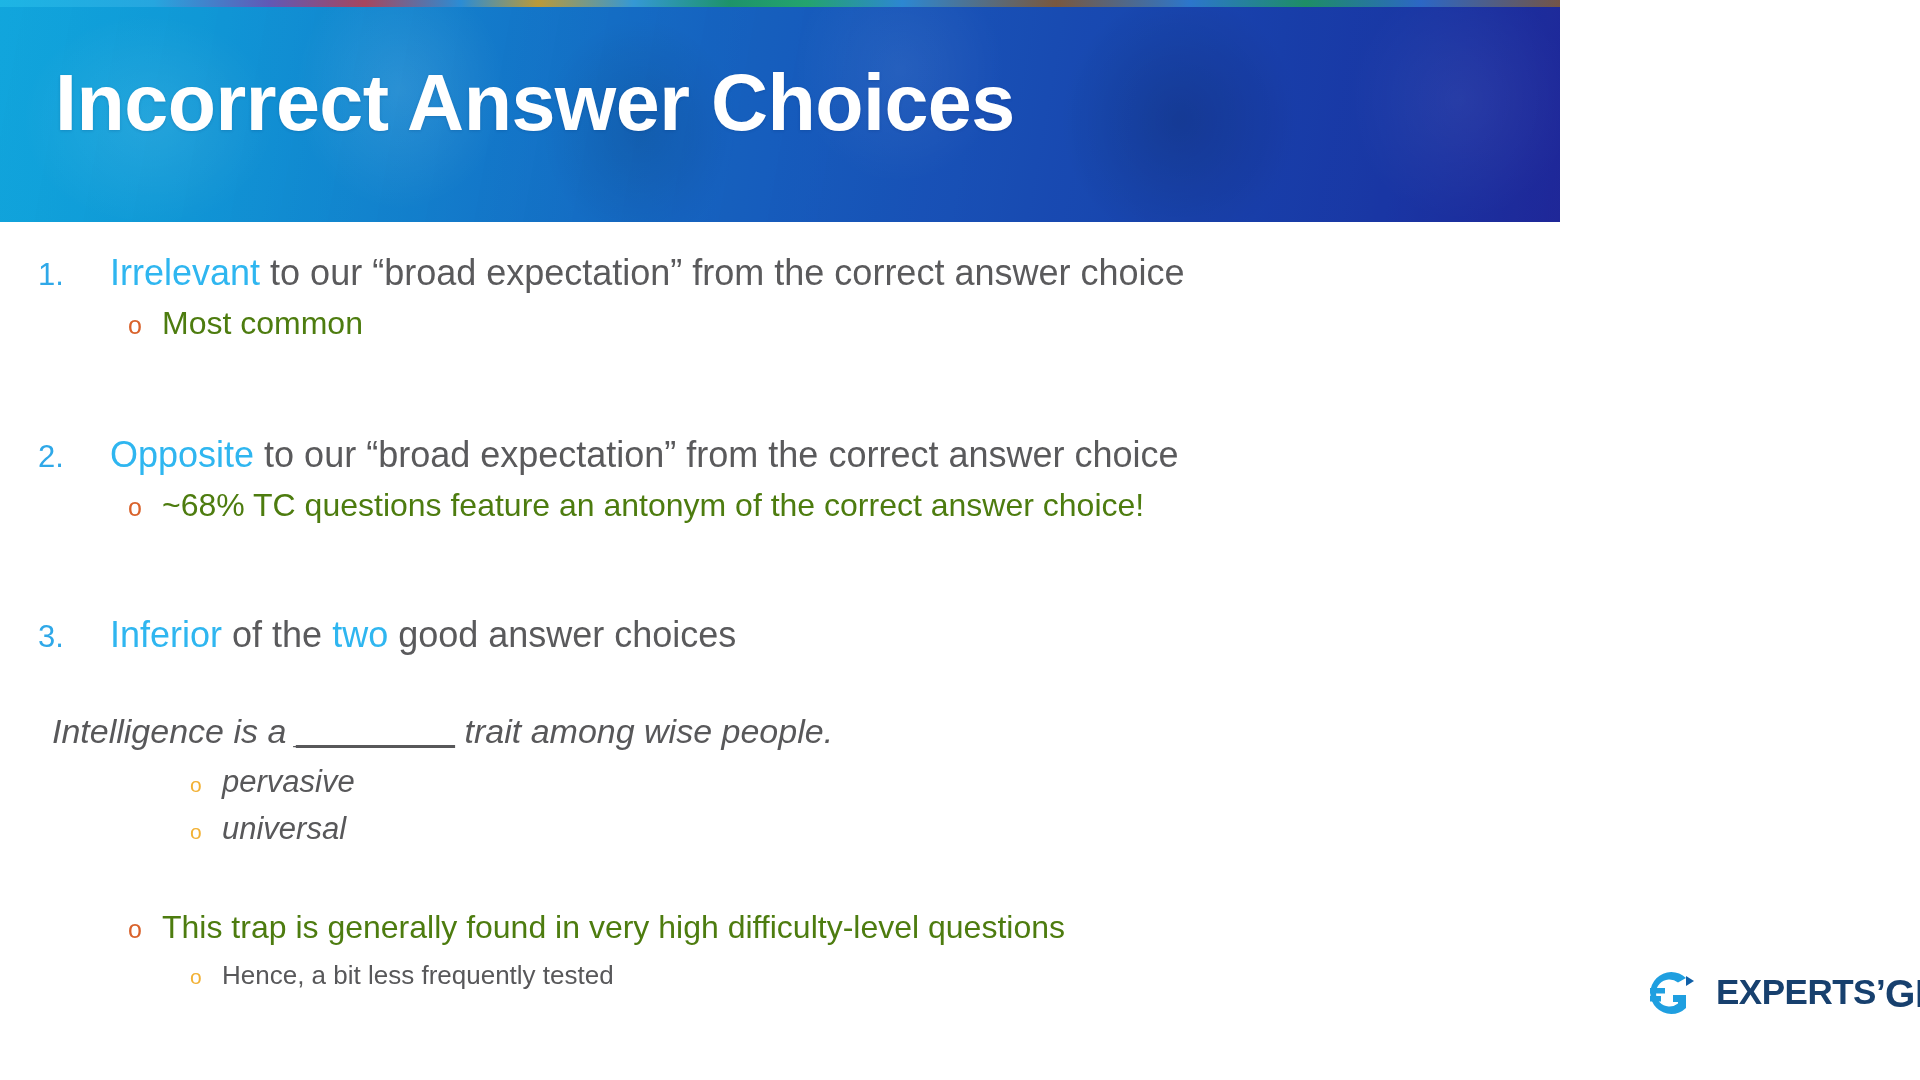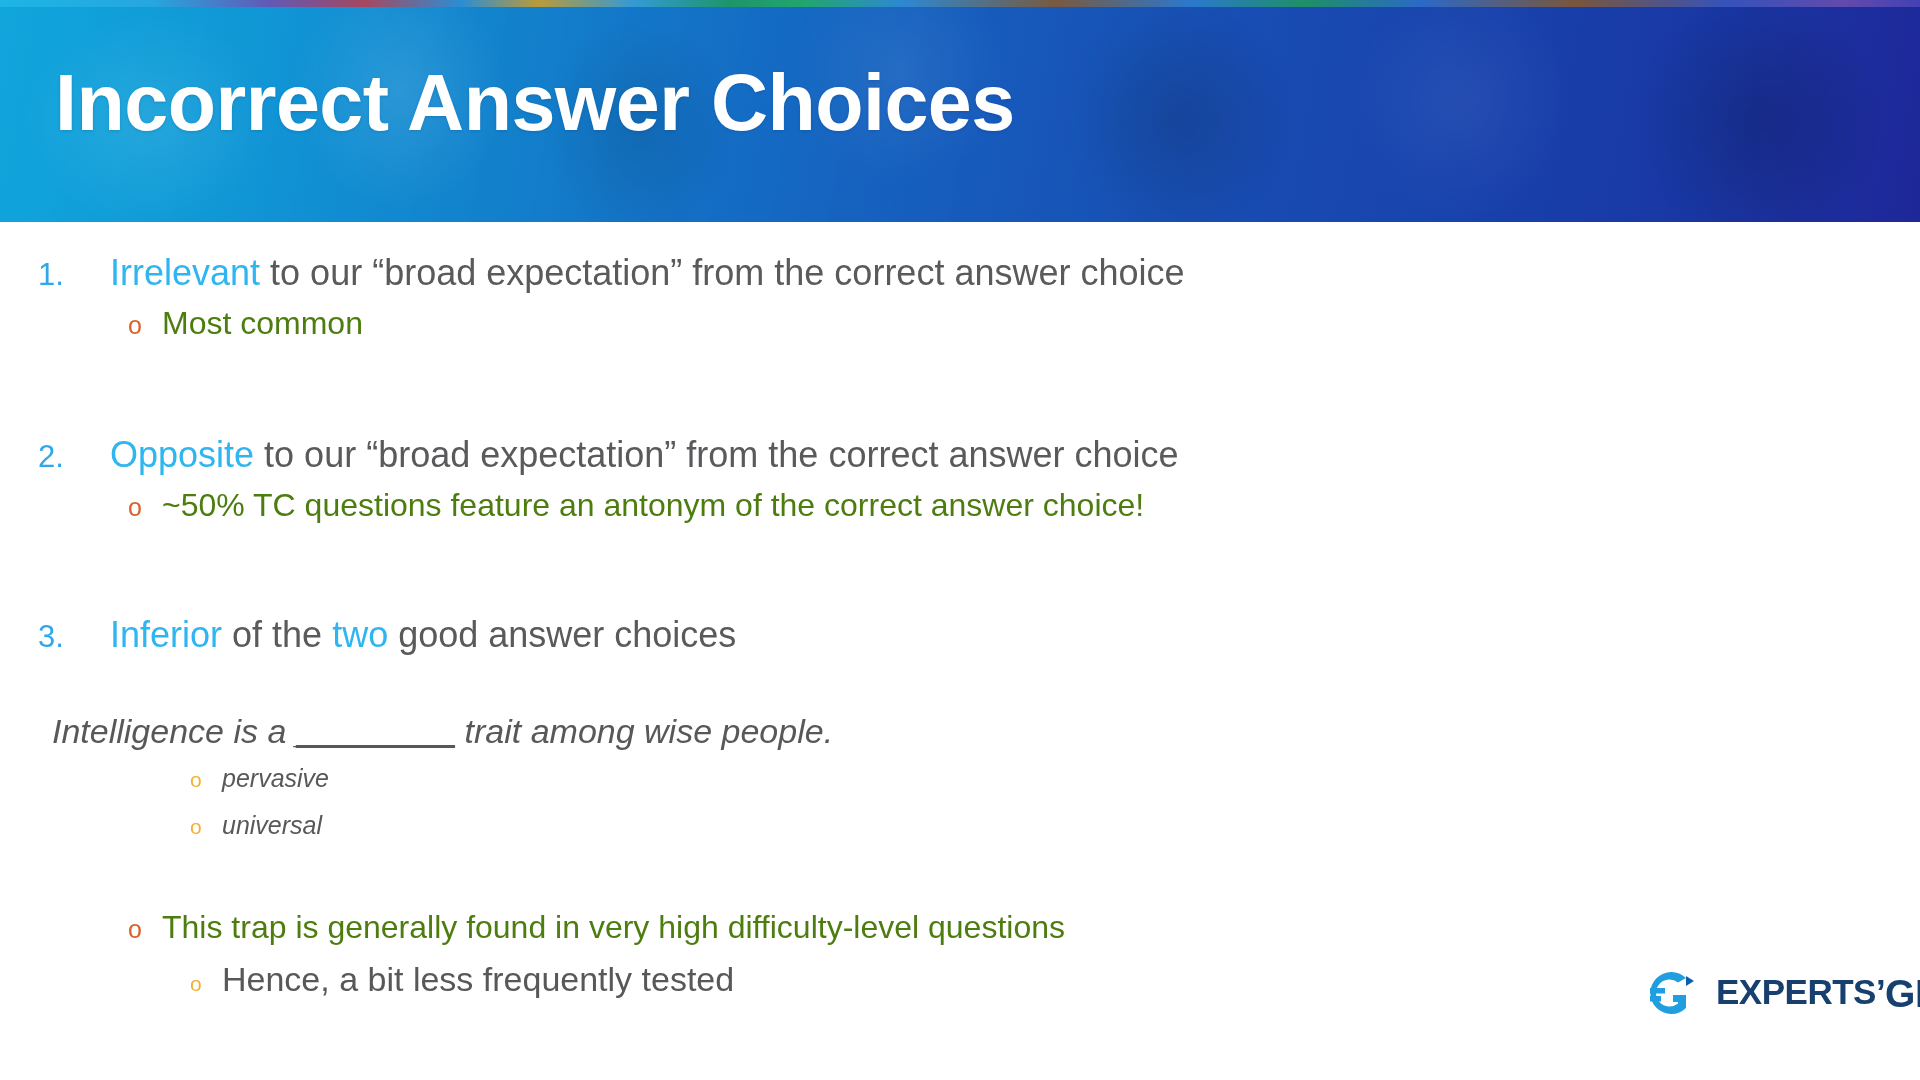--- a/index.html
+++ b/index.html
@@ -6,21 +6,21 @@
   html, body {
     width:1920px; height:1080px;
     background:#ffffff;
     font-family:"Liberation Sans", sans-serif;
     overflow:hidden;
   }
   .slide { position:relative; width:1920px; height:1080px; background:#fff; }
 
   
   .banner {
-    position:absolute; left:0; top:0; width:1920px; height:222px;
+    position:absolute; left:0; top:0; width:1560px; height:222px;
     overflow:hidden;
   }
   .banner-photo {
     position:absolute; inset:0;
     background:
       radial-gradient(ellipse 180px 150px at 150px 120px, rgba(255,255,255,.18), transparent 70%),
       radial-gradient(ellipse 150px 170px at 400px 90px, rgba(255,255,255,.22), transparent 70%),
       radial-gradient(ellipse 140px 160px at 640px 130px, rgba(0,0,0,.10), transparent 70%),
       radial-gradient(ellipse 150px 160px at 900px 70px, rgba(255,255,255,.14), transparent 70%),
       radial-gradient(ellipse 170px 180px at 1180px 120px, rgba(0,0,0,.14), transparent 70%),
@@ -67,21 +67,21 @@
   .sub-text { font-size:32px; color:#4d7c0f; }
 
   .stem {
     position:absolute; font-size:34px; color:#58585a;
     font-style:italic; white-space:nowrap;
   }
   .blank { text-decoration:underline; letter-spacing:1px; }
 
   .opt { position:absolute; display:flex; align-items:baseline; white-space:nowrap; }
   .opt .marker-o { font-size:21px; width:32px; flex:0 0 32px; }
-  .opt-text { font-size:25px; color:#58585a; font-style:italic; }
+  .opt-text { font-size:31px; color:#58585a; font-style:italic; }
 
   
   .logo { position:absolute; left:1642px; top:962px; display:flex; align-items:center; }
   .logo-mark { position:relative; width:62px; height:62px; flex:0 0 62px; margin-right:12px; }
   .logo-words { display:flex; flex-direction:row; line-height:1.0; }
   .logo-l1 { font-size:35px; font-weight:bold; color:#17406e; letter-spacing:-0.5px; }
   .logo-l2 { font-size:39px; font-weight:bold; color:#17406e; letter-spacing:-0.5px; }
 </style>
 </head>
 <body>
@@ -105,21 +105,21 @@
       <span class="marker-o">o</span>
       <span class="sub-text">Most common</span>
     </div>
 
     <div class="num-item" style="left:38px; top:212px;">
       <span class="num">2.</span>
       <span class="num-text"><span class="hi">Opposite</span><span> to our “broad expectation” from the correct answer choice</span></span>
     </div>
     <div class="sub" style="left:128px; top:265px;">
       <span class="marker-o">o</span>
-      <span class="sub-text">~50% TC questions feature an antonym of the correct answer choice!</span>
+      <span class="sub-text">~68% TC questions feature an antonym of the correct answer choice!</span>
     </div>
 
     <div class="num-item" style="left:38px; top:392px;">
       <span class="num">3.</span>
       <span class="num-text"><span class="hi">Inferior</span><span> of the </span><span class="hi">two</span><span> good answer choices</span></span>
     </div>
 
     <div class="stem" style="left:52px; top:490px;">
       <span>Intelligence is a </span><span class="blank">________</span><span> trait among wise people.</span>
     </div>
@@ -132,21 +132,21 @@
       <span class="marker-o light">o</span>
       <span class="opt-text">universal</span>
     </div>
 
     <div class="sub" style="left:128px; top:687px;">
       <span class="marker-o">o</span>
       <span class="sub-text">This trap is generally found in very high difficulty-level questions</span>
     </div>
     <div class="opt" style="left:190px; top:738px;">
       <span class="marker-o light">o</span>
-      <span class="opt-text" style="font-style:normal; font-size:34px;">Hence, a bit less frequently tested</span>
+      <span class="opt-text" style="font-style:normal; font-size:26px;">Hence, a bit less frequently tested</span>
     </div>
 
   </div>
 
   <div class="logo">
     <div class="logo-mark">
       <svg width="62" height="62" viewBox="0 0 62 62" aria-hidden="true">
         <path d="M44 16 A21 21 0 1 0 44 46 L44 33 L31 33 L31 40 L36 40 L36 41.5 A13.5 13.5 0 1 1 36 20.5 Z" fill="#1f9fe0"></path>
         <rect x="8" y="26" width="15" height="5.5" fill="#1f9fe0"></rect>
         <rect x="8" y="34" width="11" height="5.5" fill="#1f9fe0"></rect>

